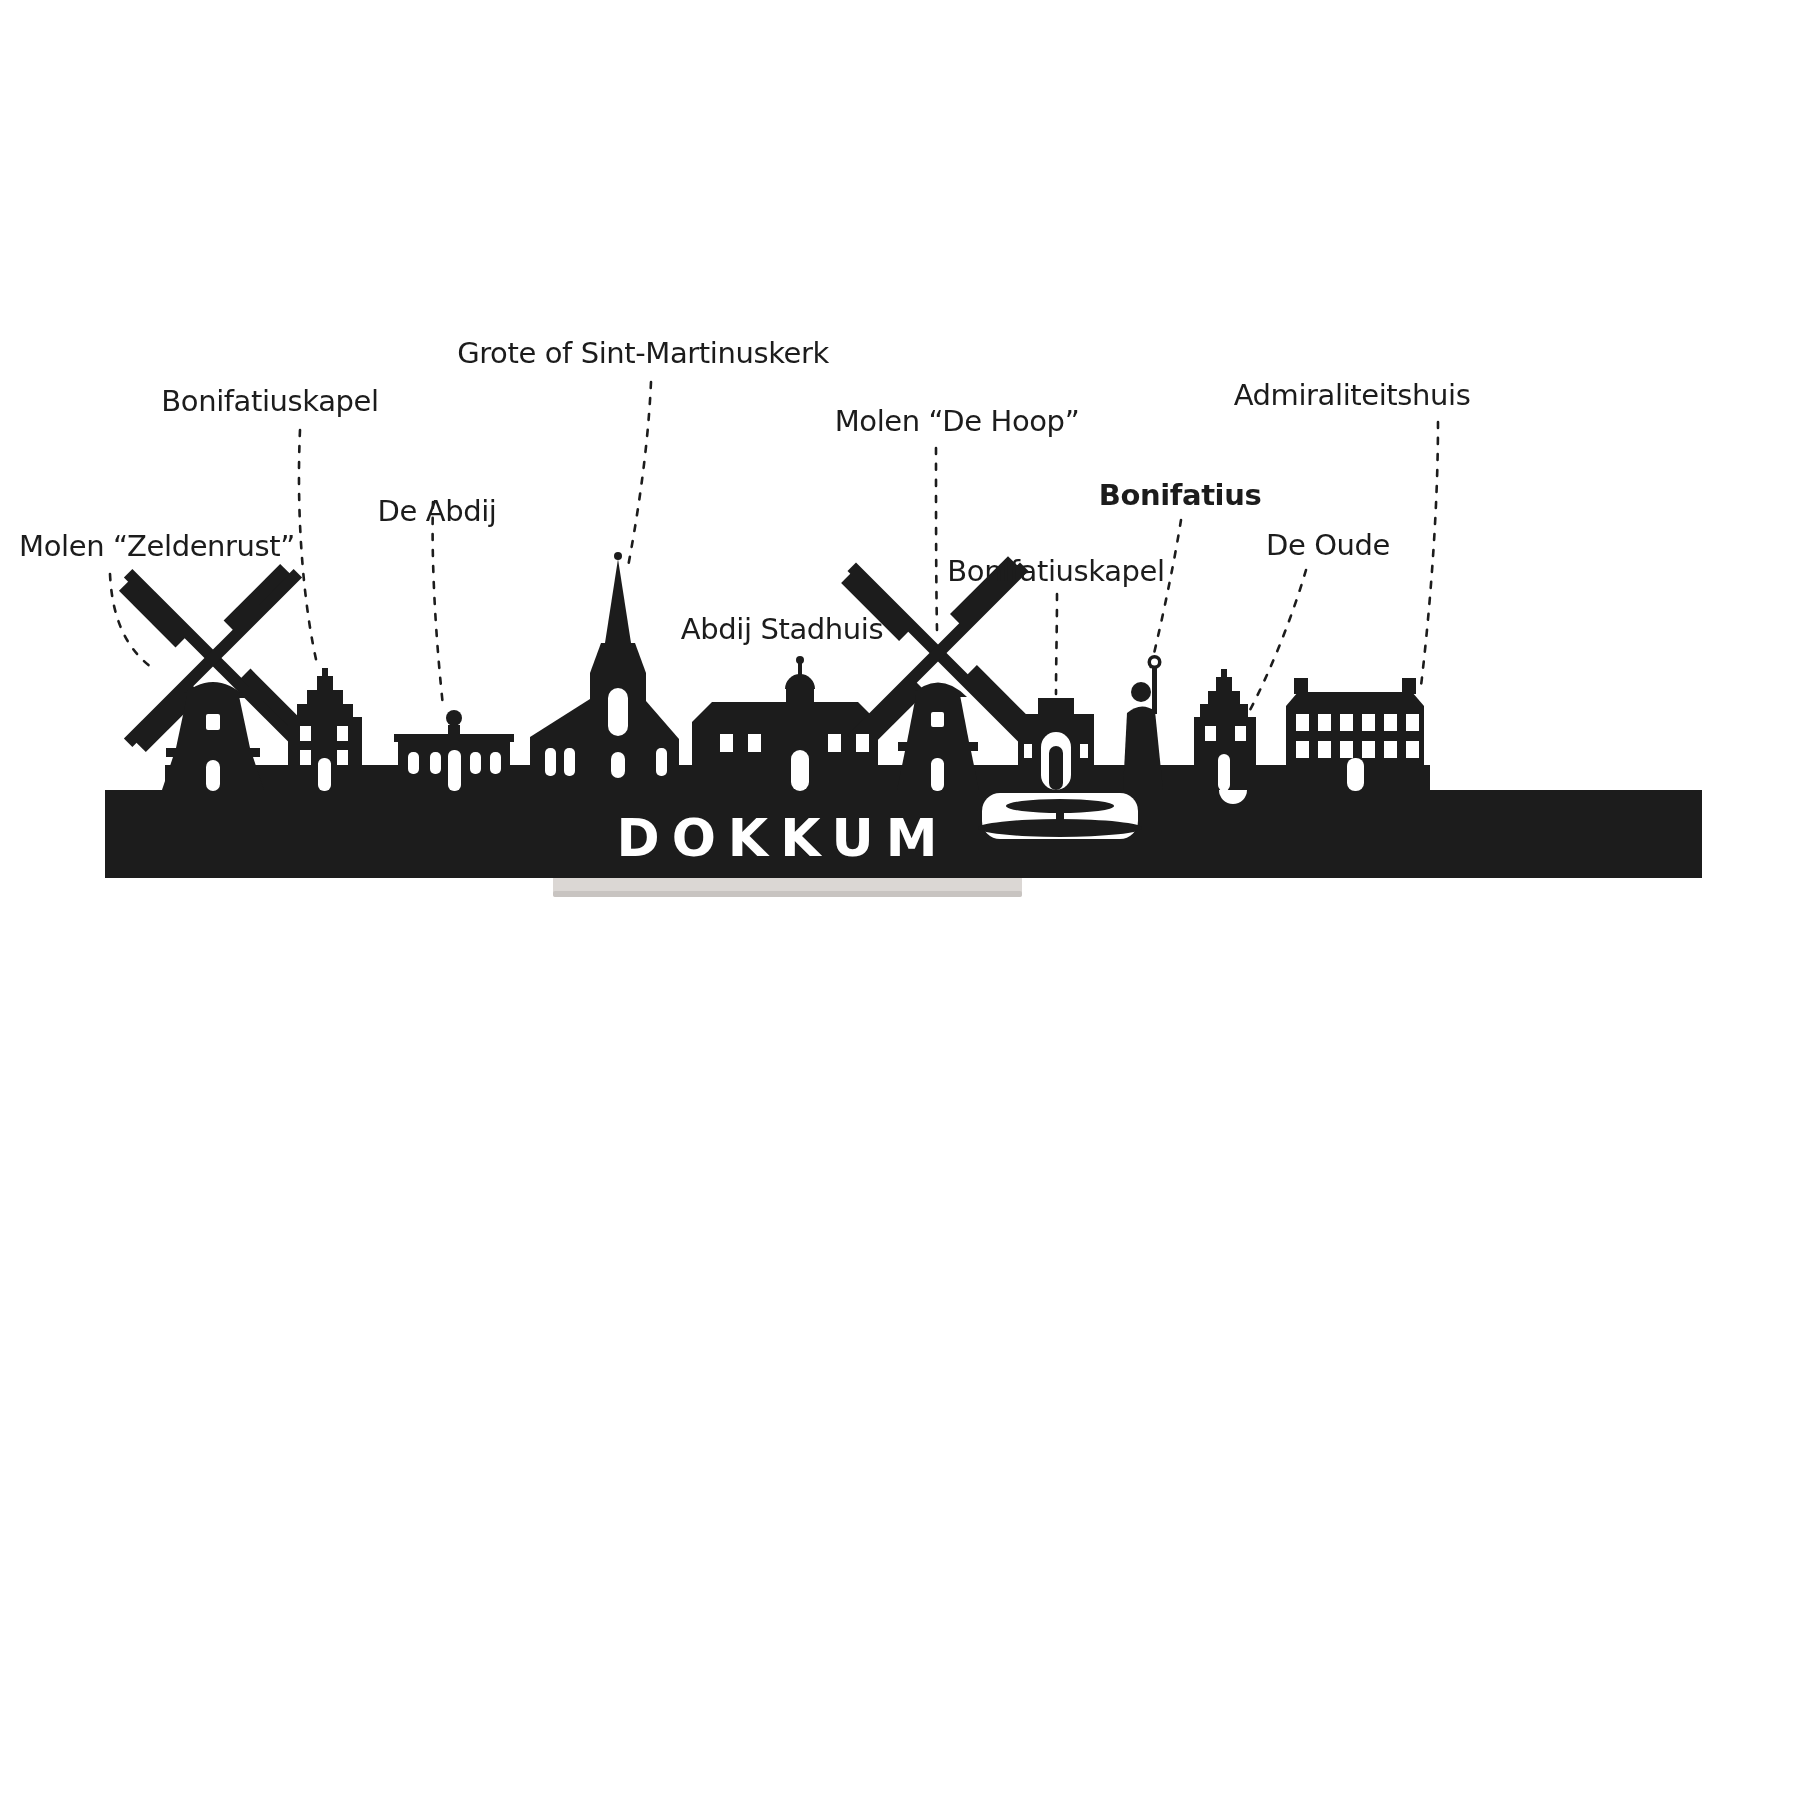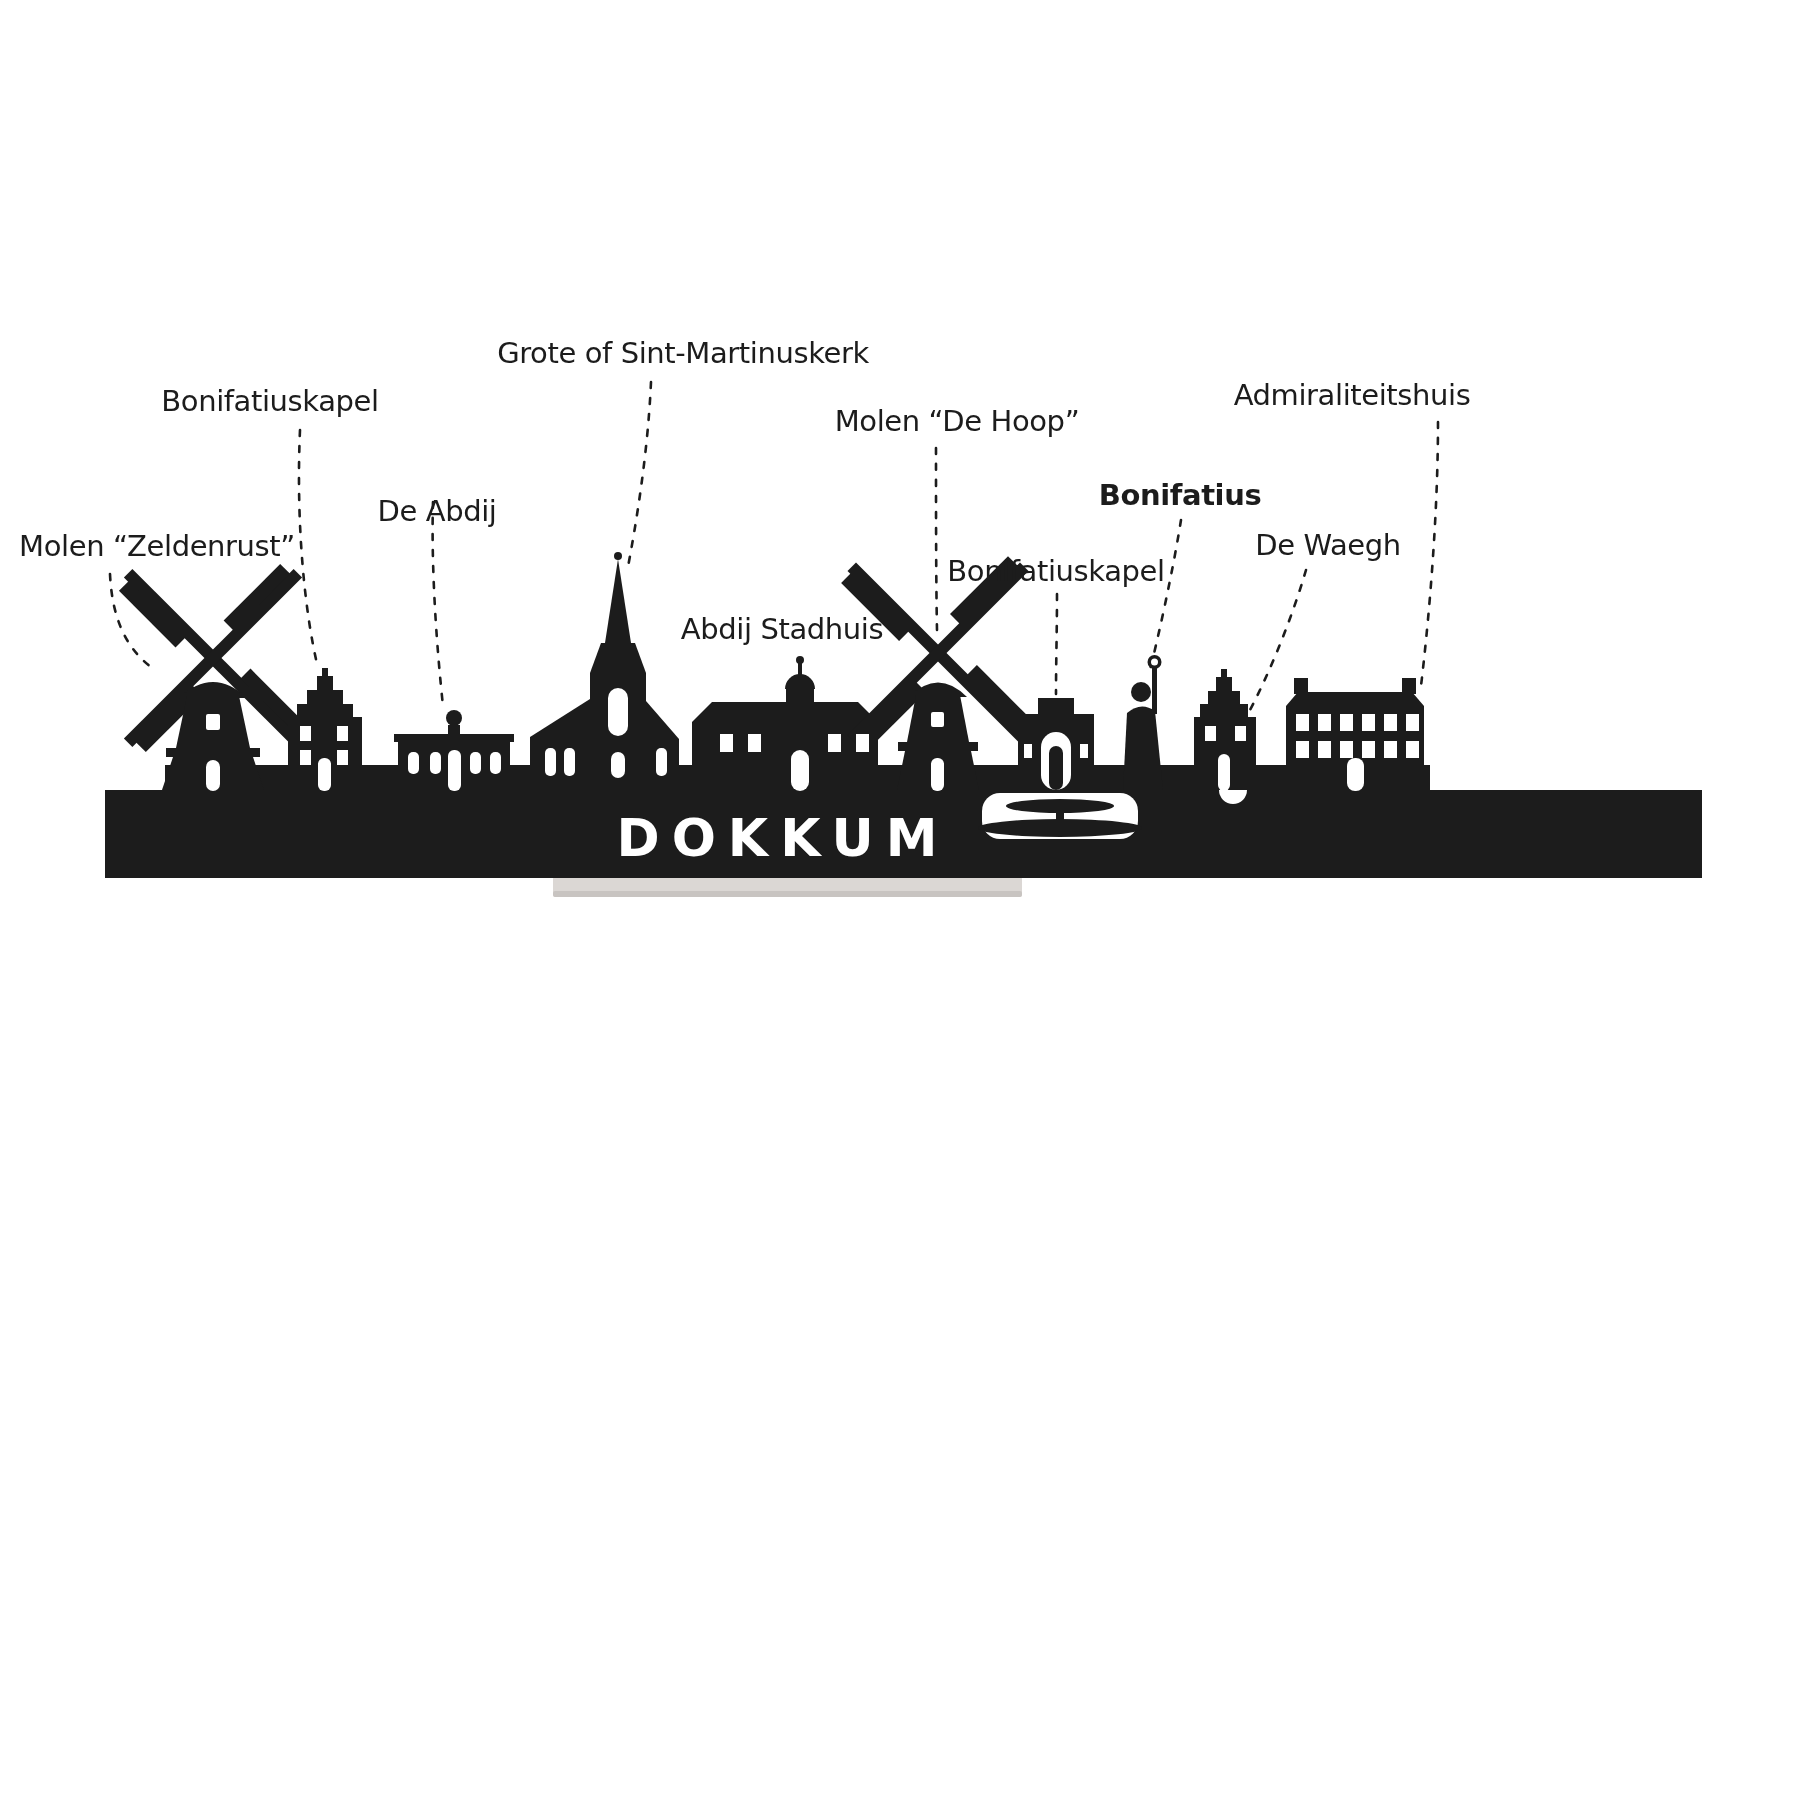--- a/index.html
+++ b/index.html
@@ -256,21 +256,21 @@
       <ellipse cx="1060" cy="806" rx="54" ry="7"></ellipse>
       <rect x="1056" y="806" width="8" height="20"></rect>
       <ellipse cx="1060" cy="828" rx="82" ry="9"></ellipse>
     </g>
     <rect class="ink" x="1049" y="746" width="14" height="44" rx="7"></rect>
   </svg>
 
   <div class="label" style="left:157px;  top:531px;">Molen “Zeldenrust”</div>
   <div class="label" style="left:270px;  top:386px;">Bonifatiuskapel</div>
   <div class="label" style="left:437px;  top:460px;margin-top:36px;">De Abdij</div>
-  <div class="label" style="left:643px;  top:338px;margin-left:40px;">Grote of Sint-Martinuskerk</div>
+  <div class="label" style="left:643px;  top:338px;">Grote of Sint-Martinuskerk</div>
   <div class="label" style="left:782px;  top:614px;">Abdij Stadhuis</div>
   <div class="label" style="left:957px;  top:406px;">Molen “De Hoop”</div>
   <div class="label" style="left:1056px; top:556px;">Bonifatiuskapel</div>
   <div class="label" style="left:1180px; top:480px;font-weight:bold;">Bonifatius</div>
-  <div class="label" style="left:1328px; top:530px;">De Waegh</div>
+  <div class="label" style="left:1328px; top:530px;">De Oude</div>
   <div class="label" style="left:1352px; top:380px;">Admiraliteitshuis</div>
 
 </div>
 
 </body></html>

